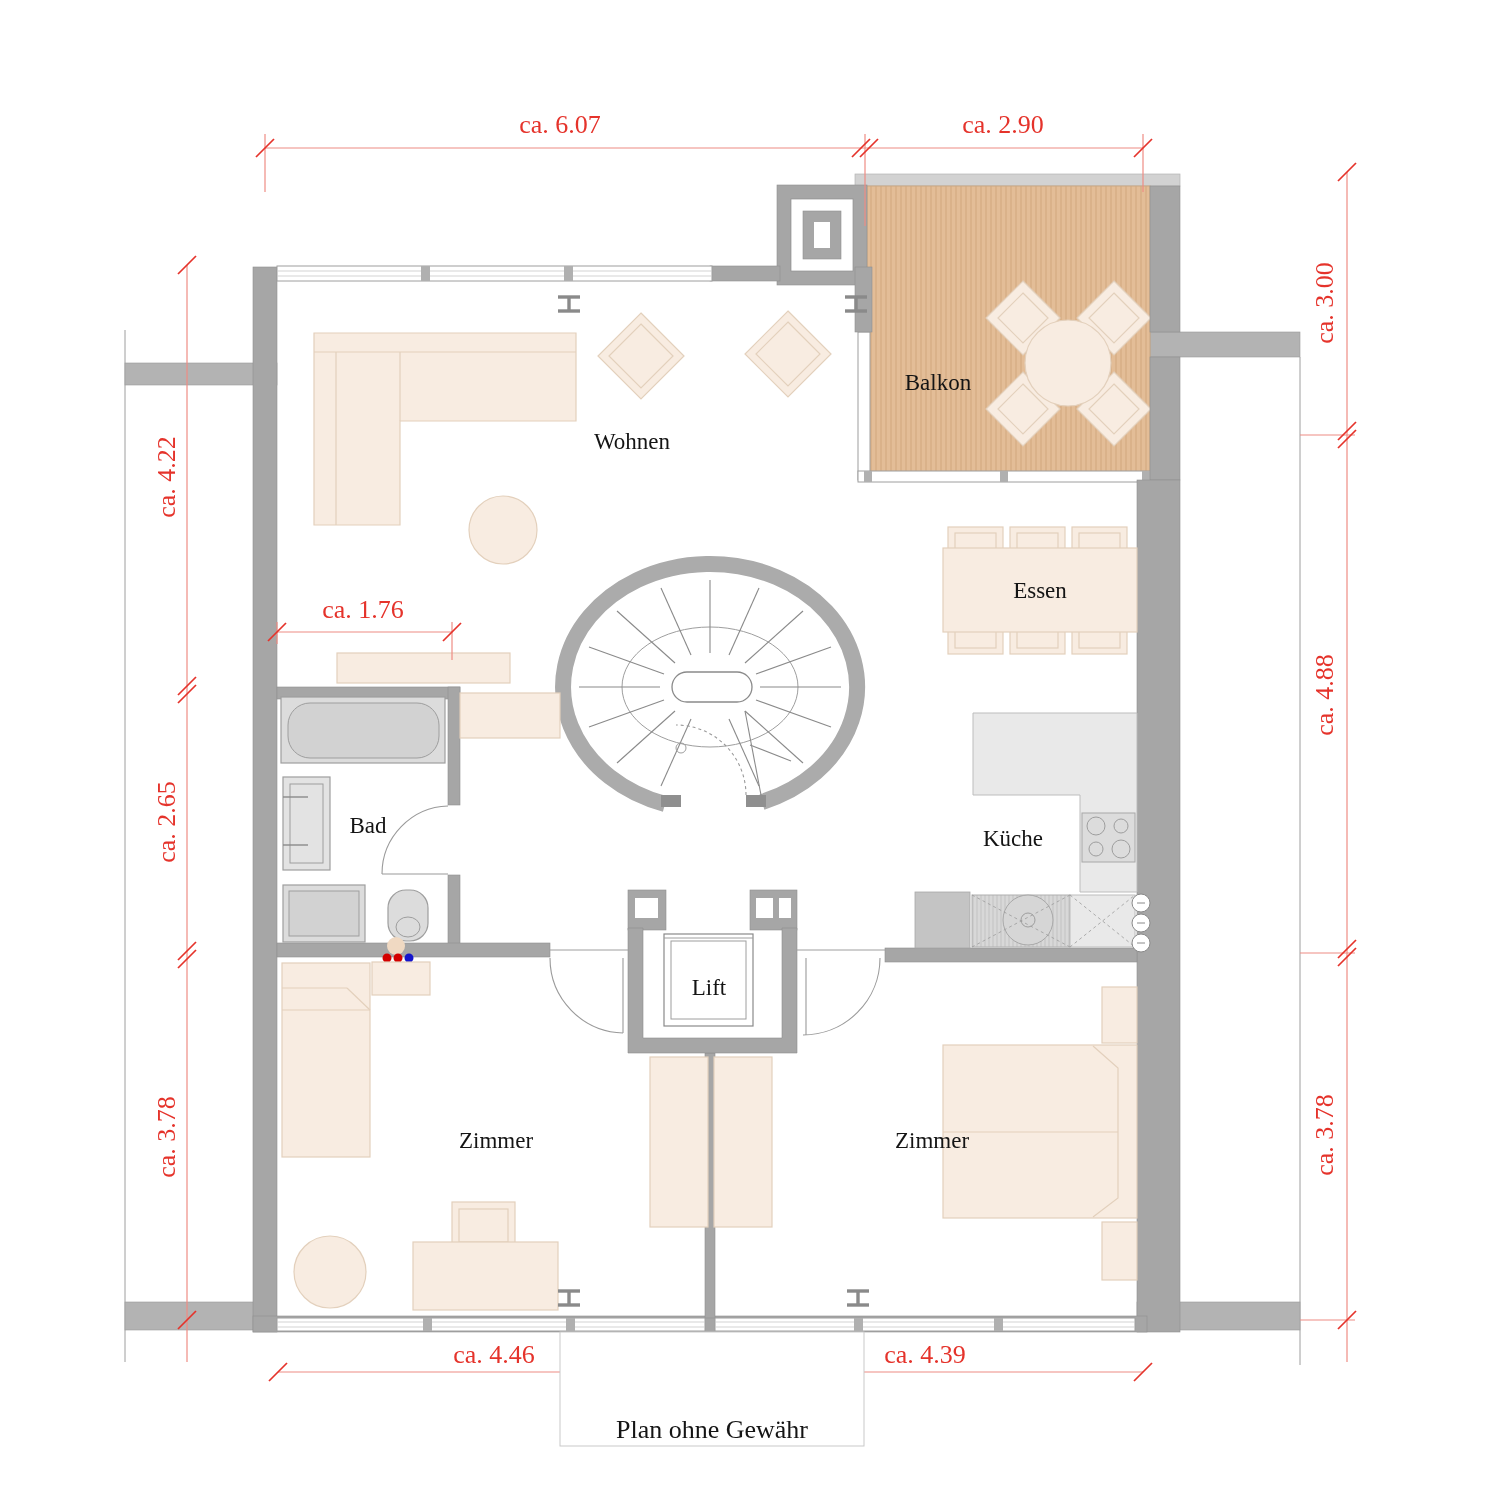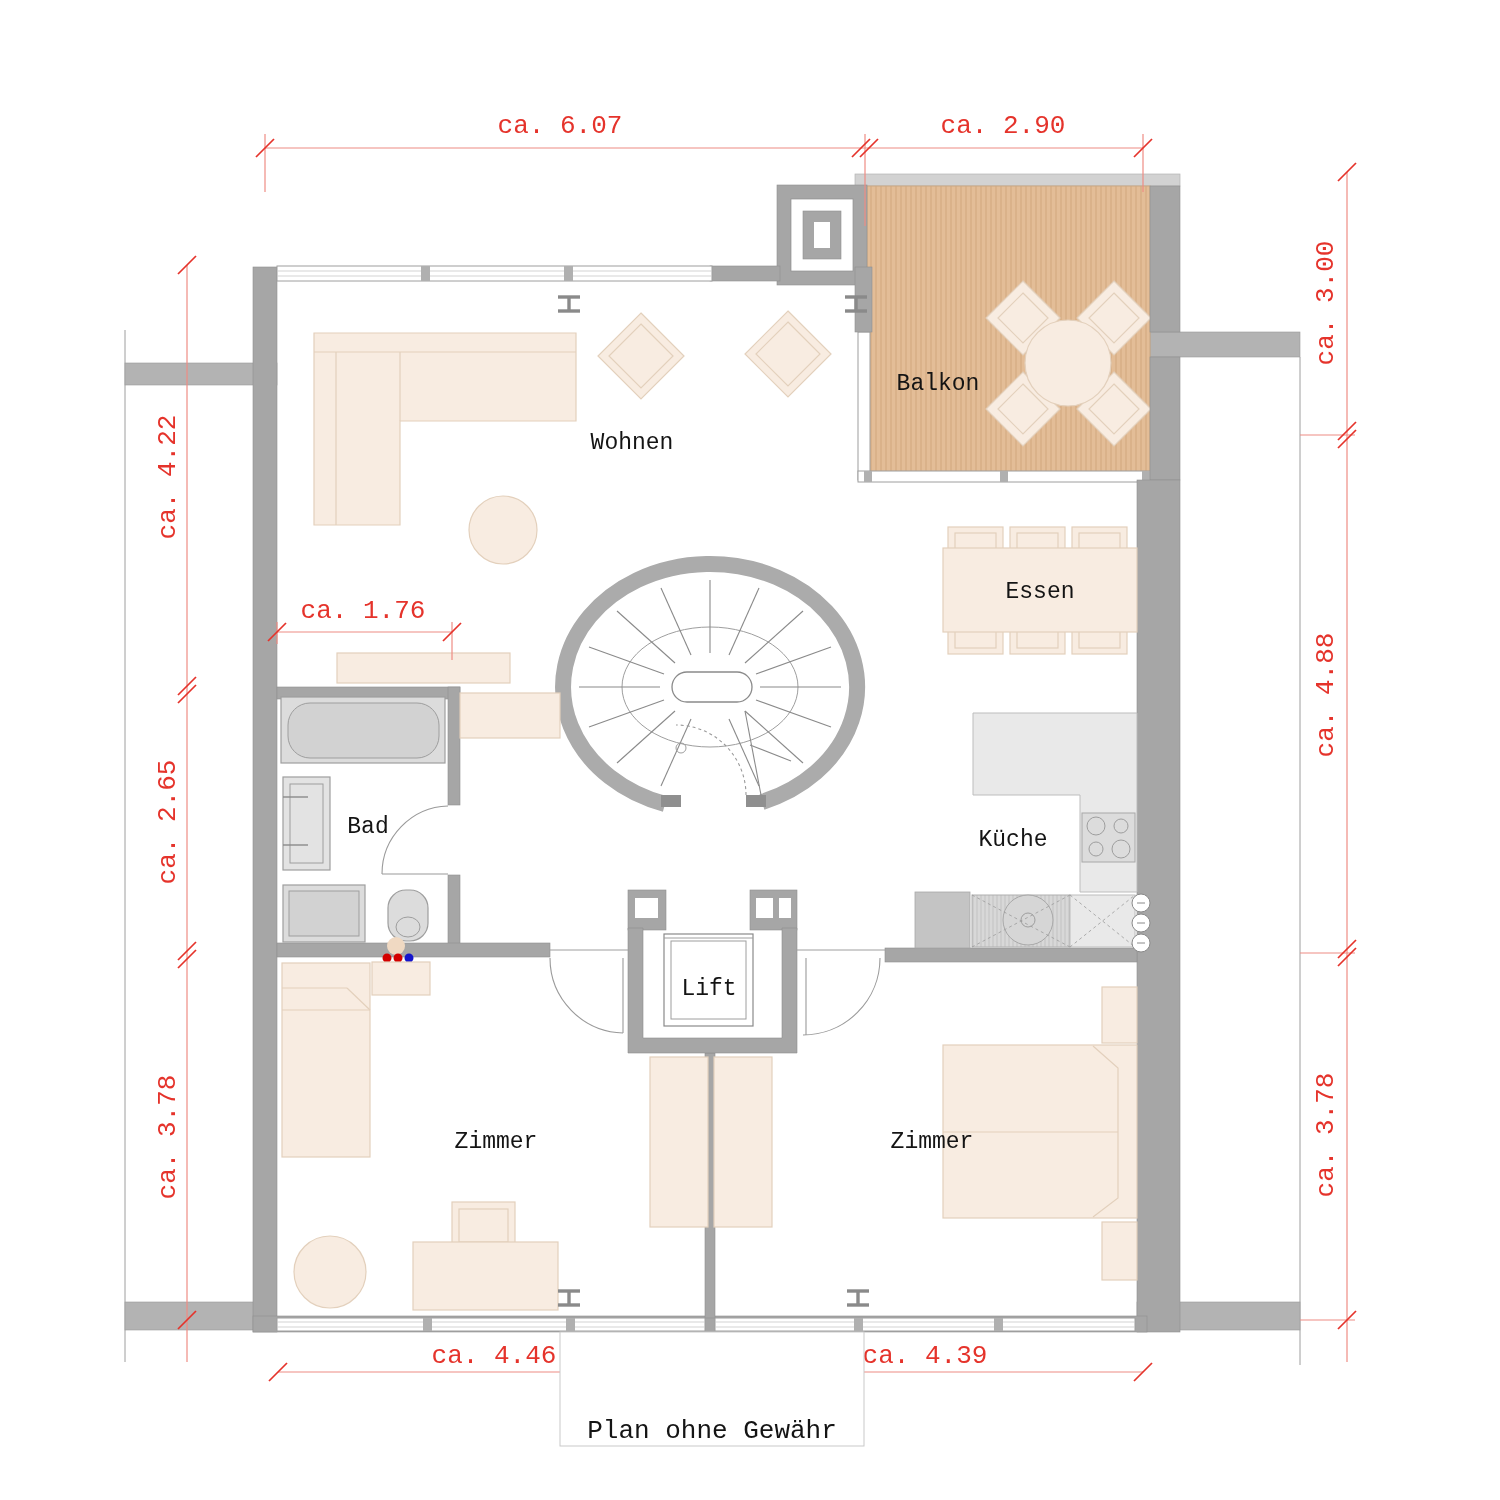--- a/index.html
+++ b/index.html
@@ -1,17 +1,17 @@
 <!DOCTYPE html>
 <html style="--wall: #a6a6a6; --red: #e5332b; --redline: #ee8c84; --cream: #f8ece1; --creamline: #e3d0bc; --deck: #e3bd97; --deckstripe: #d5ab82;"><head>
 <meta charset="utf-8">
 <style>
   html,body{margin:0;padding:0;background:#fff;}
   .stage{position:relative;width:1500px;height:1500px;background:#fef9c3;
-         font-family:Liberation Mono, monospace;overflow:hidden;}
+         font-family:Liberation Serif, serif;overflow:hidden;}
   svg{position:absolute;left:0;top:0;}
   :root{
     --wall:#a6a6a6; --red:#e5332b; --redline:#ee8c84;
     --cream:#f8ece1; --creamline:#e3d0bc;
     --deck:#e3bd97; --deckstripe:#d5ab82;
   }
   .wall{fill:var(--wall);stroke:#8f8f8f;stroke-width:.6;}
   .nwall{fill:#b3b3b3;stroke:#9a9a9a;stroke-width:.6;}
   .win{fill:#ffffff;stroke:#9e9e9e;stroke-width:1;}
   .mull{fill:#b0b0b0;}

